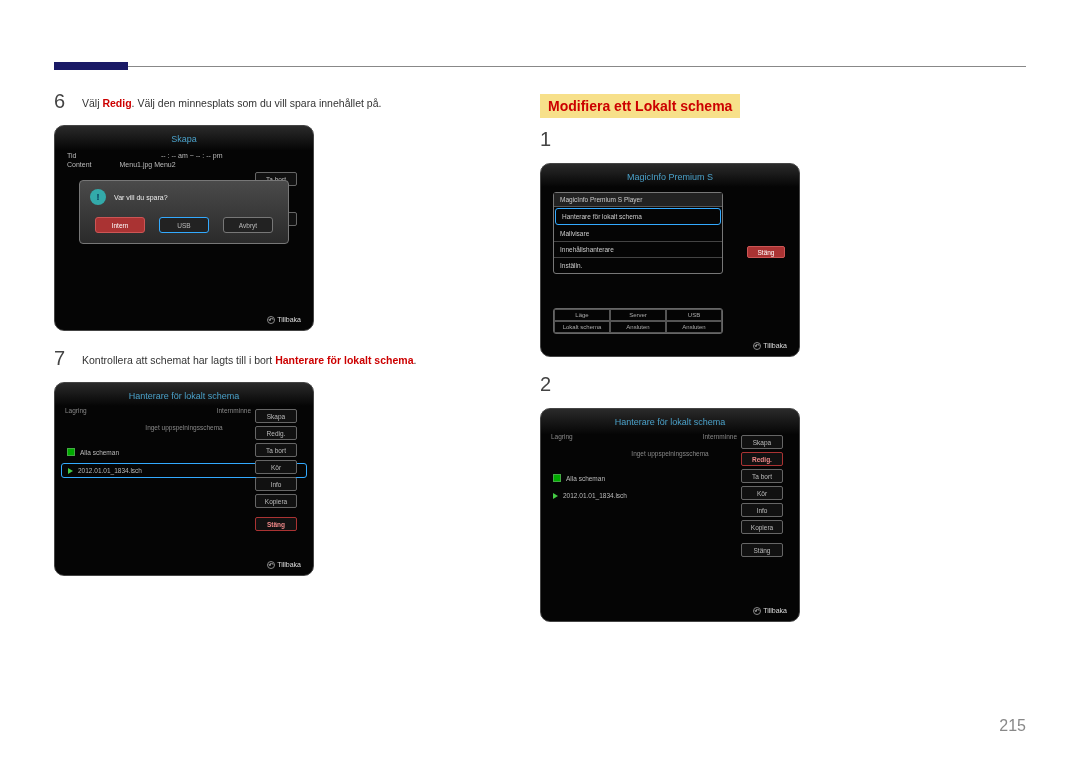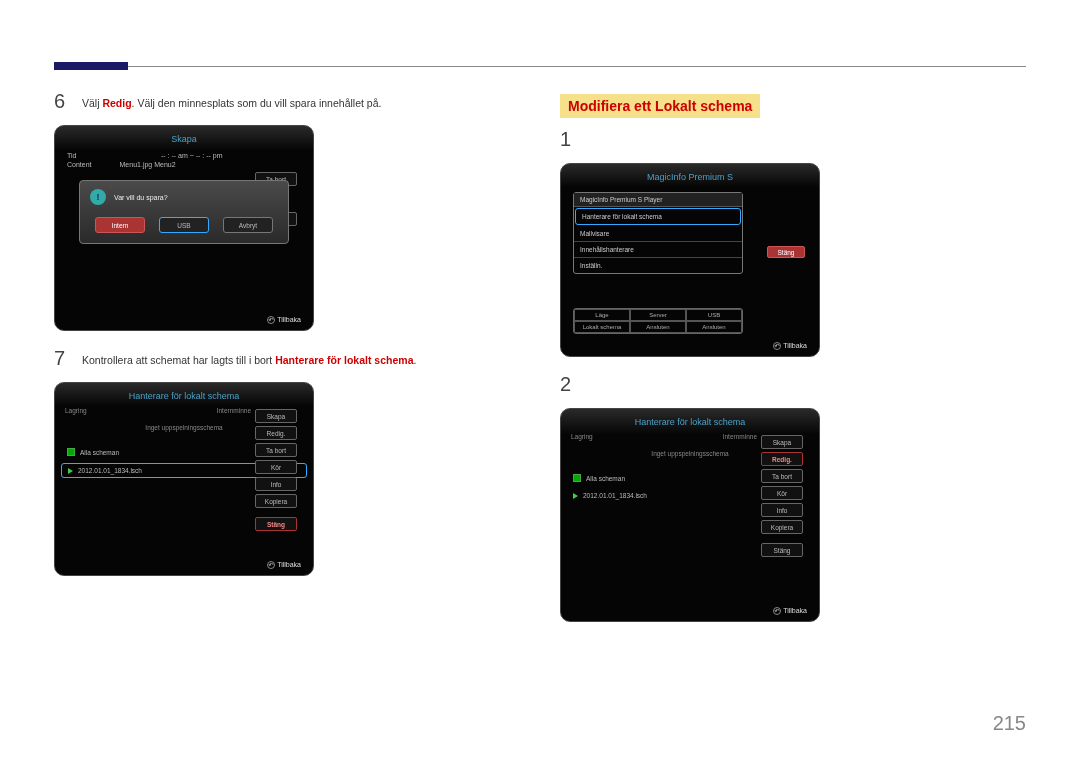--- a/index.html
+++ b/index.html
@@ -16,21 +16,21 @@
     top: 66px; left: 54px; right: 54px;
     border-top: 1px solid #888;
   }
   .header-accent {
     position: absolute;
     top: 62px; left: 54px;
     width: 74px; height: 8px;
     background: #1a1a66;
   }
   .col-left { position: absolute; left: 54px; top: 90px; width: 460px; }
-  .col-right { position: absolute; left: 560px; top: 90px; width: 460px; }
+  .col-right { position: absolute; left: 540px; top: 90px; width: 460px; }
 
   .step { display: flex; gap: 10px; margin-bottom: 12px; }
   .step-num { font-size: 20px; font-weight: 300; color: #444; width: 18px; flex-shrink:0; }
   .step-text { font-size: 10.5px; color: #333; line-height: 1.5; padding-top: 6px; }
   .red { color: #c00; font-weight: bold; }
   .bold { font-weight: bold; }
 
   .section-heading {
     background: #f7e08a;
     color: #c00;
@@ -116,21 +116,21 @@
   .mg-item.sel { border:1px solid #3af; border-radius:3px; margin:1px;}
   .mg-close { position:absolute; right:8px; top:58px; background:#a33; border:1px solid #c55; color:#fff; font-size:6.5px; width:38px; height:12px; text-align:center; line-height:11px; border-radius:2px;}
   .mg-table { position:absolute; left:6px; right:70px; bottom:4px; border:1px solid #666; border-radius:3px; display:grid; grid-template-columns:1fr 1fr 1fr; font-size:6px; color:#aaa;}
   .mg-table div { border:1px solid #555; text-align:center; padding:2px 0;}
 
   
   .ph-body { position:relative; height:170px; }
 
   .page-num {
     position:absolute; right:54px; bottom:28px;
-    font-size:20px; color:#888; font-weight:300;
+    font-size:16px; color:#888; font-weight:300;
   }
 </style>
 </head>
 <body>
 
 <div class="header-rule"></div>
 <div class="header-accent"></div>
 
 <div class="col-left">
 

